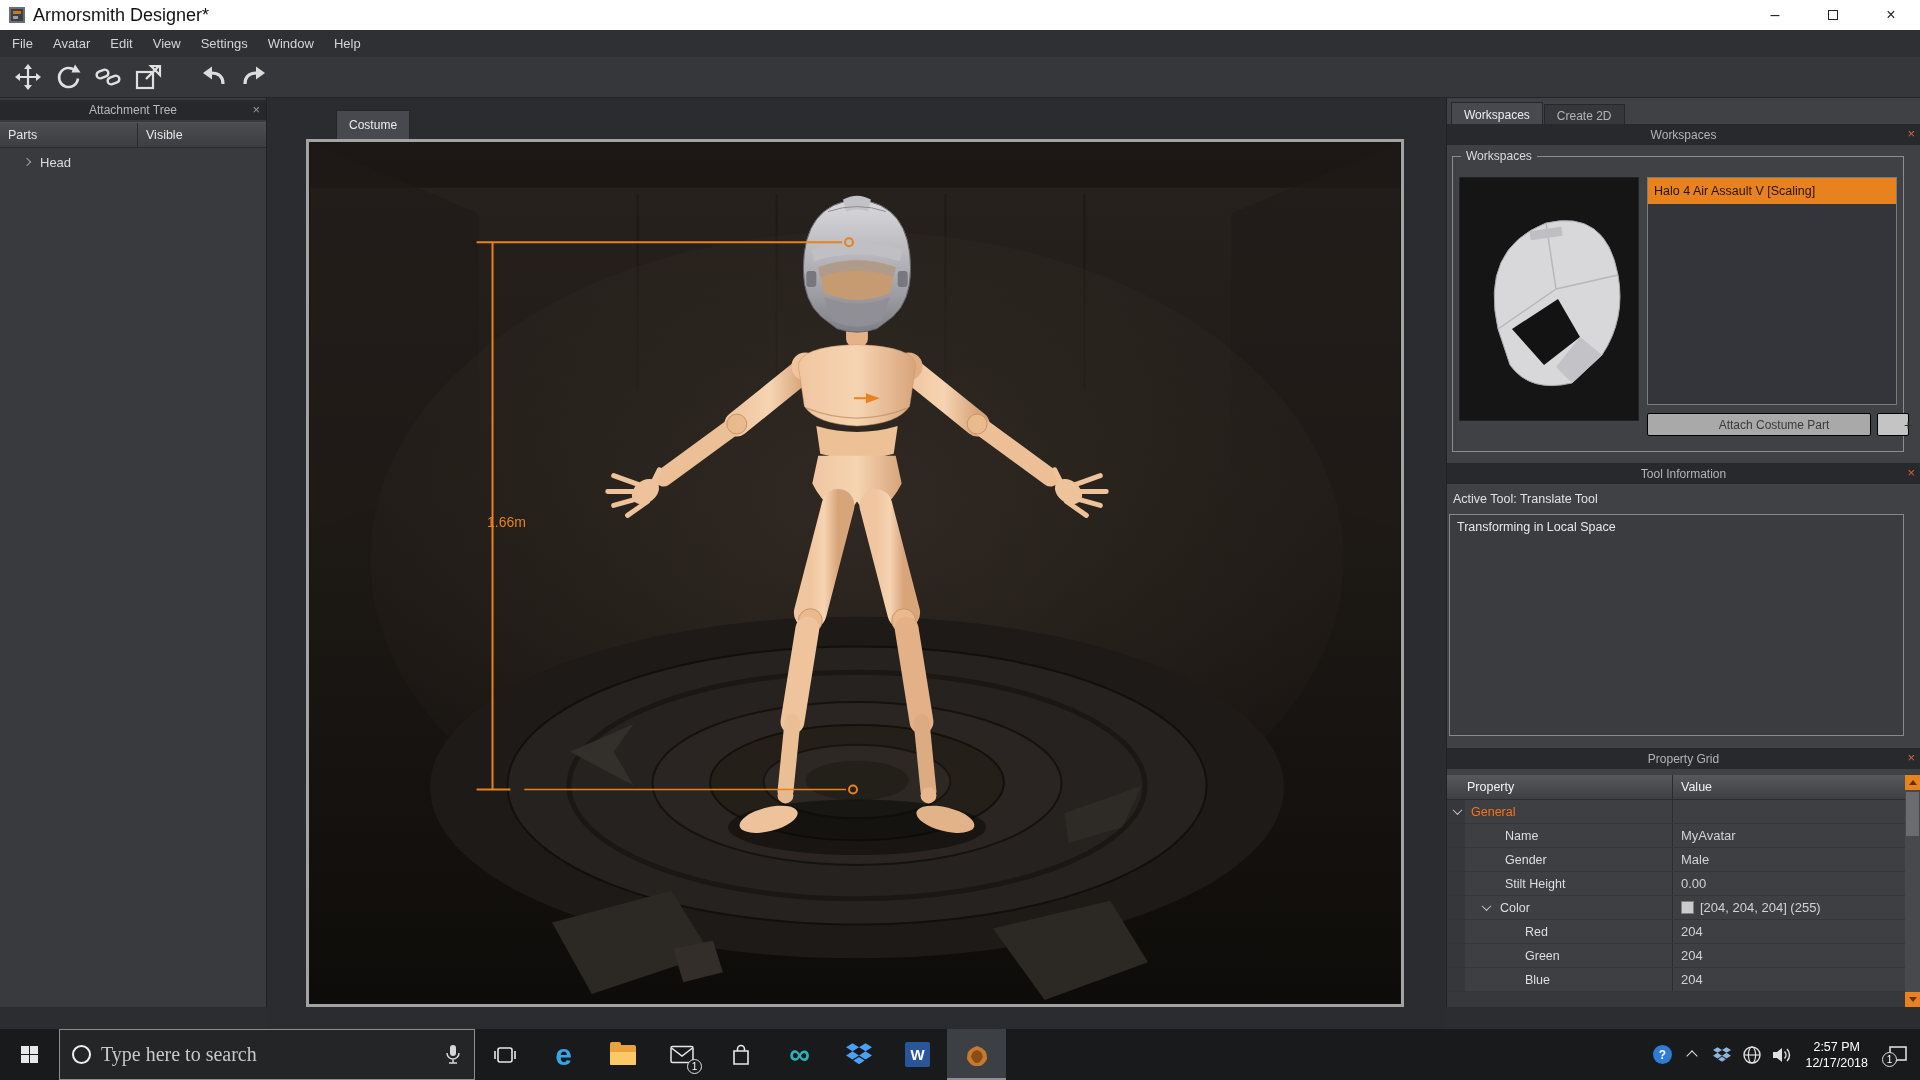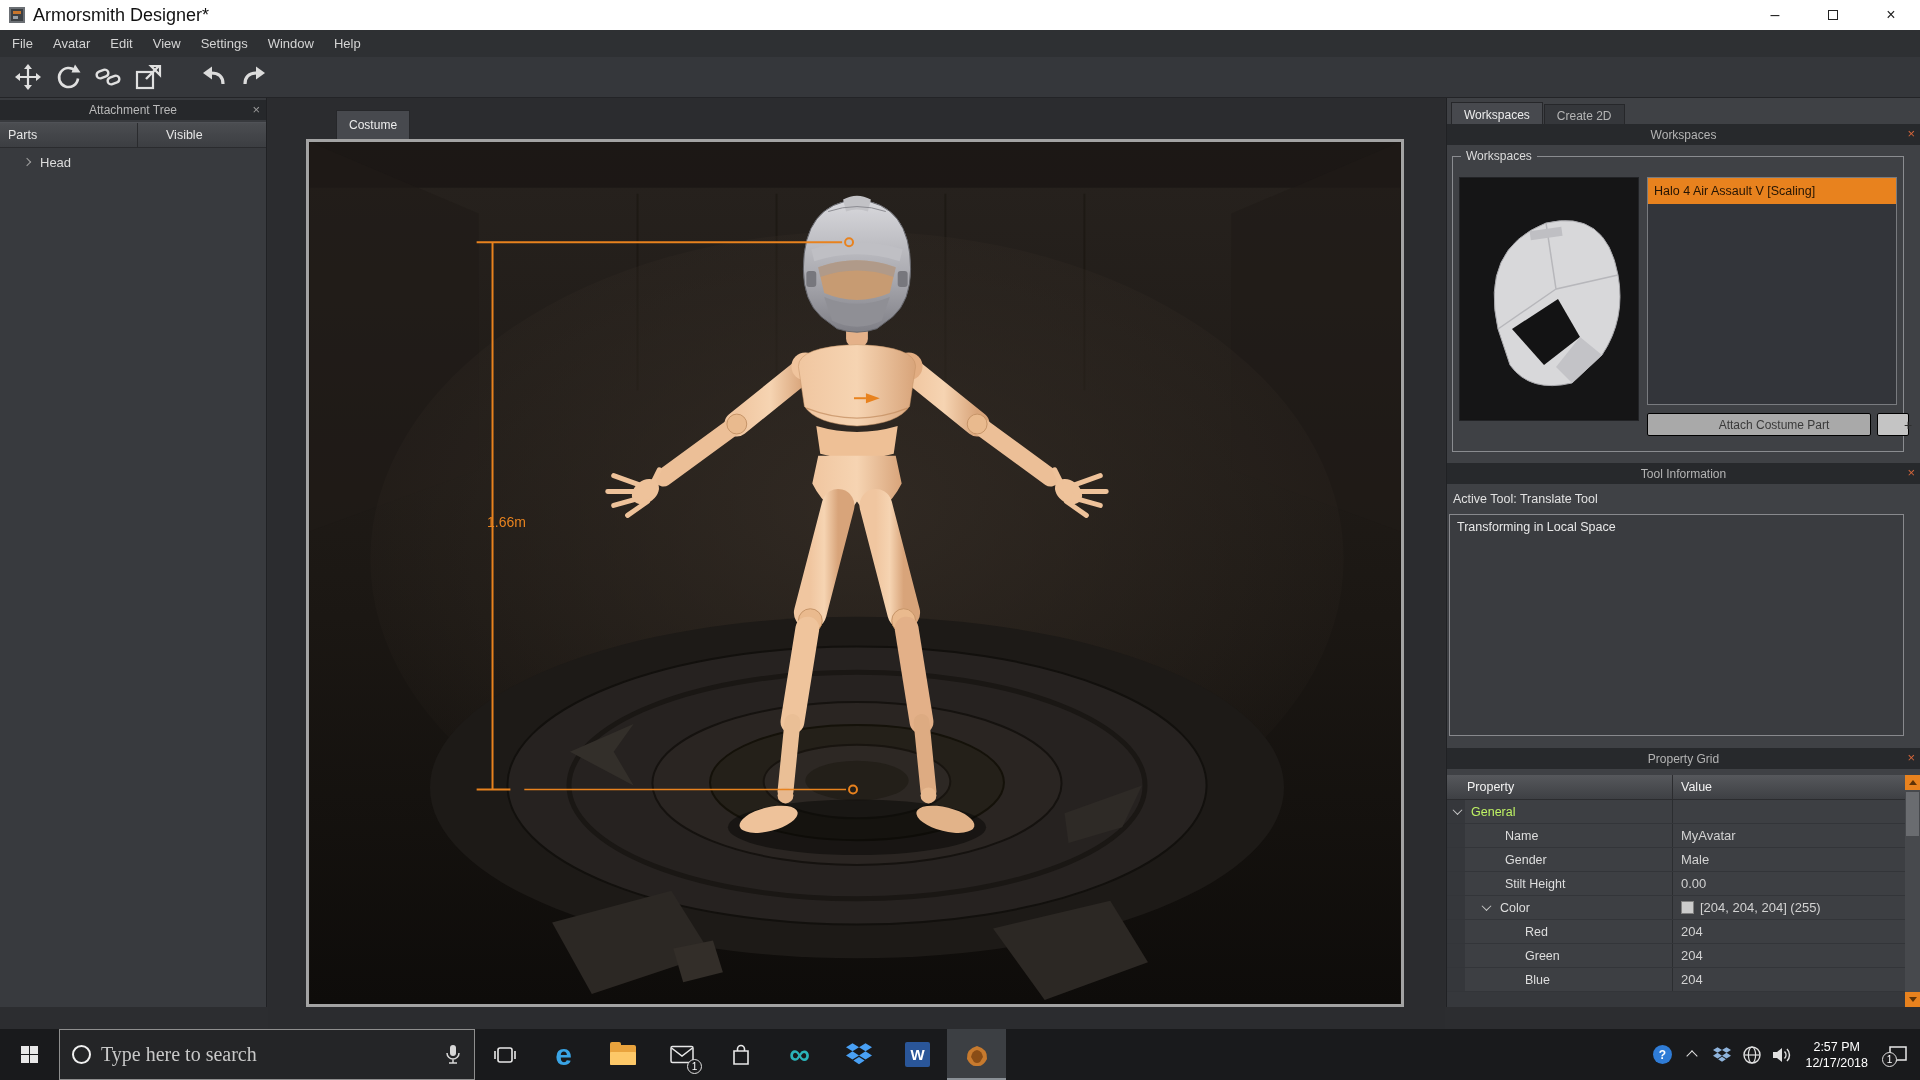--- a/index.html
+++ b/index.html
@@ -24,21 +24,21 @@
   .tool-btn { width:40px; height:34px; display:flex; align-items:center; justify-content:center; }
   .tool-sep { width:26px; height:100%; }
 
   
   .main { position:absolute; top:98px; left:0; right:0; bottom:51px; background:#2c2d30; }
 
   
   .left-panel { position:absolute; left:0; top:0; width:267px; height:909px; background:#383a3e; border-right:1px solid #202124; }
   .lp-header { position:absolute; top:2px; left:0; right:0; height:20px; background:#26282b; color:#b9b9b9; font-size:12px; display:flex; align-items:center; justify-content:center; }
   .lp-close { position:absolute; right:6px; top:2px; font-size:13px; color:#9a9a9a; line-height:16px; }
-  .lp-cols { position:absolute; top:24px; left:0; right:0; height:26px; display:flex; background:linear-gradient(#4b4d51,#3c3e42); border-bottom:1px solid #2a2b2e; border-top:1px solid #505257;gap:20px; }
+  .lp-cols { position:absolute; top:24px; left:0; right:0; height:26px; display:flex; background:linear-gradient(#4b4d51,#3c3e42); border-bottom:1px solid #2a2b2e; border-top:1px solid #505257; }
   .lp-col { padding:5px 8px; font-size:12.5px; color:#e6e6e6; }
   .lp-col.c1 { width:138px; border-right:1px solid #2a2b2e; }
   .lp-col.c2 { flex:1; }
   .tree-row { position:absolute; top:52px; left:0; right:0; height:24px; display:flex; align-items:center; padding-left:24px; gap:10px; color:#dcdcdc; font-size:13px; }
   .chev-right { width:6px; height:6px; border-right:1.6px solid #a0a0a0; border-bottom:1.6px solid #a0a0a0; transform:rotate(-45deg); flex:none; }
 
   
   .center { position:absolute; left:268px; top:0; width:1177px; height:931px; background:#2b2c2f; }
   .tab-strip { position:absolute; display:flex; align-items:flex-end; }
   .center .tab-strip { left:38px; top:12px; height:29px;flex-direction:column; }
@@ -75,21 +75,21 @@
   
   .prop-grid { position:absolute; left:0; top:677px; width:459px; height:232px; background:#36383c; overflow:hidden; }
   .pg-head { display:flex; height:25px; background:linear-gradient(#56585c,#3e4044); border-bottom:1px solid #2b2c2f; }
   .pg-head-cell { font-size:12.5px; color:#f2f2f2; display:flex; align-items:center; }
   .pg-head-cell.p { width:226px; padding-left:20px; border-right:1px solid #2b2c2f; }
   .pg-head-cell.v { flex:1; padding-left:8px; }
   .pg-row { position:relative; display:flex; height:24px; background:#3d3f43; border-bottom:1px solid #333539; }
   .pg-row::before { content:""; position:absolute; left:0; top:0; bottom:0; width:18px; background:#35373b; }
   .pg-prop { width:226px; flex:none; display:flex; align-items:center; border-right:1px solid #2b2d30; font-size:12.5px; color:#dedede; }
   .pg-val { flex:1; display:flex; align-items:center; gap:6px; padding-left:8px; font-size:13px; color:#d2d2d2; }
-  .pg-label.cat { color:#bef264; }
+  .pg-label.cat { color:#f97316; }
   .chev-down { position:relative; width:7px; height:7px; border-right:1.8px solid #c8c8c8; border-bottom:1.8px solid #c8c8c8; transform:rotate(45deg) translate(-1px,-1px); flex:none; }
   .cm0 { margin-left:7px; }
   .cm1 { margin-left:36px; }
   .lbl-after-chev { margin-left:10px; }
   .pad1 { padding-left:58px; }
   .pad2 { padding-left:78px; }
   .swatch { width:13px; height:13px; background:#cccccc; border:1px solid #808080; flex:none; }
 
   .pg-scroll { position:absolute; right:0; top:677px; width:15px; height:232px; background:#47494d; }
   .pg-scroll .arrow { position:absolute; left:0; width:15px; height:15px; background:#E8821E; display:flex; align-items:center; justify-content:center; }

